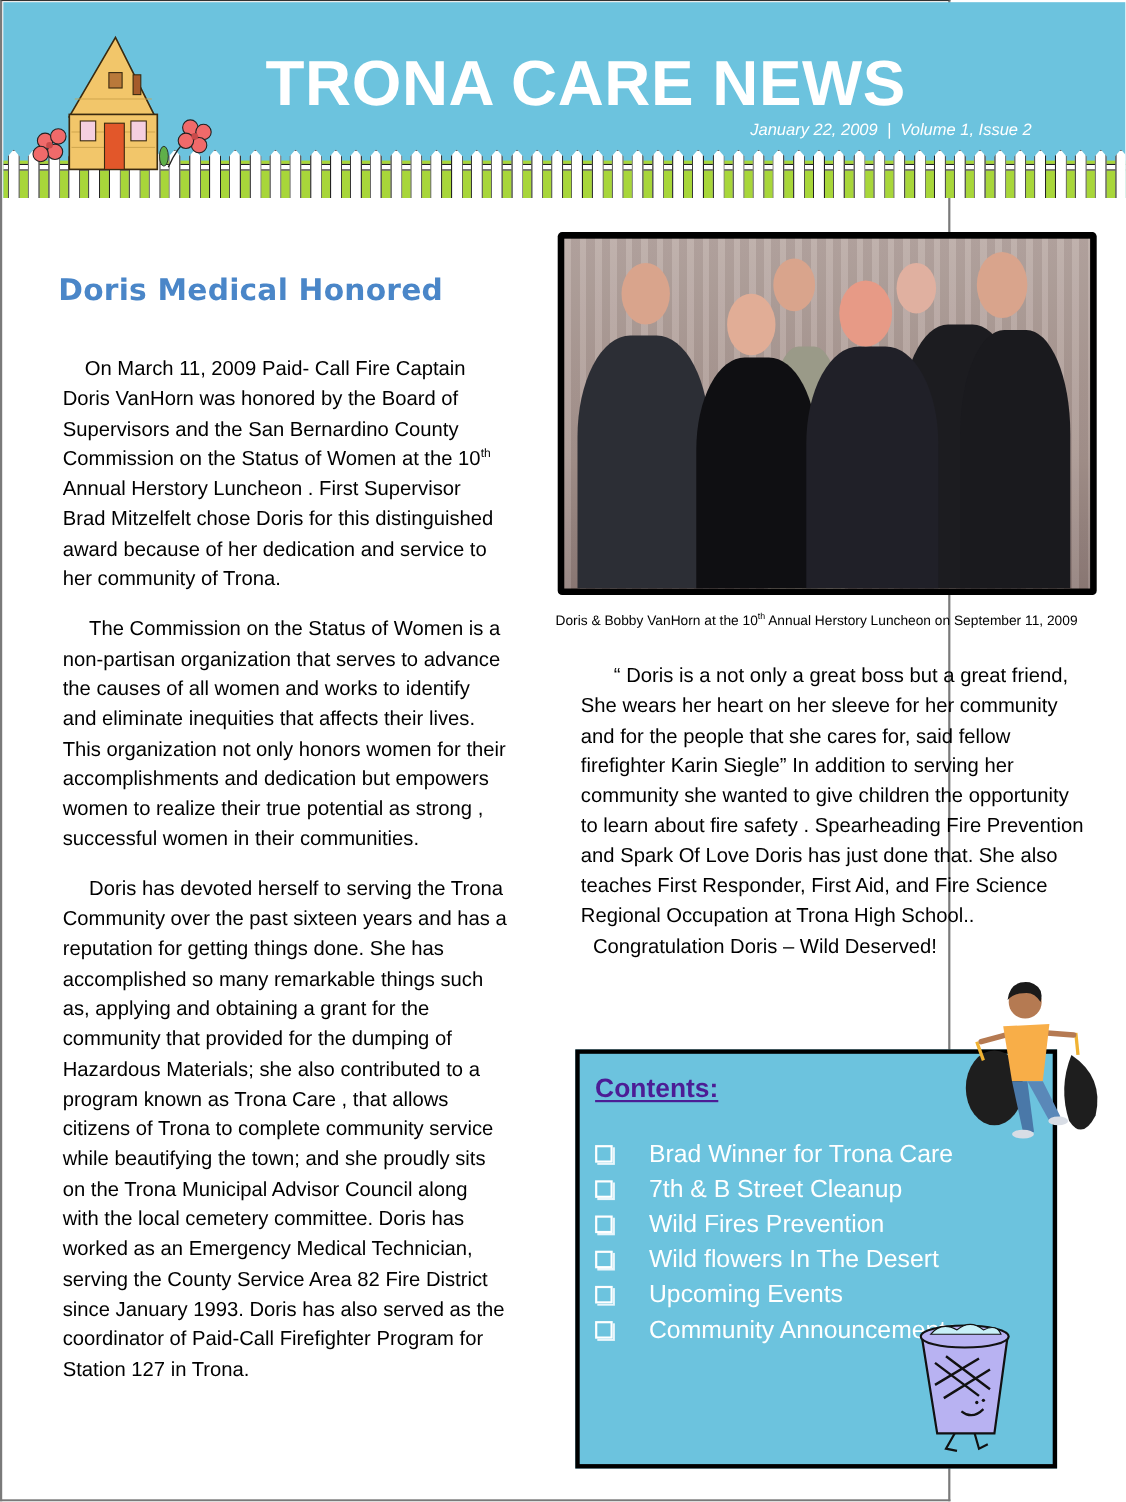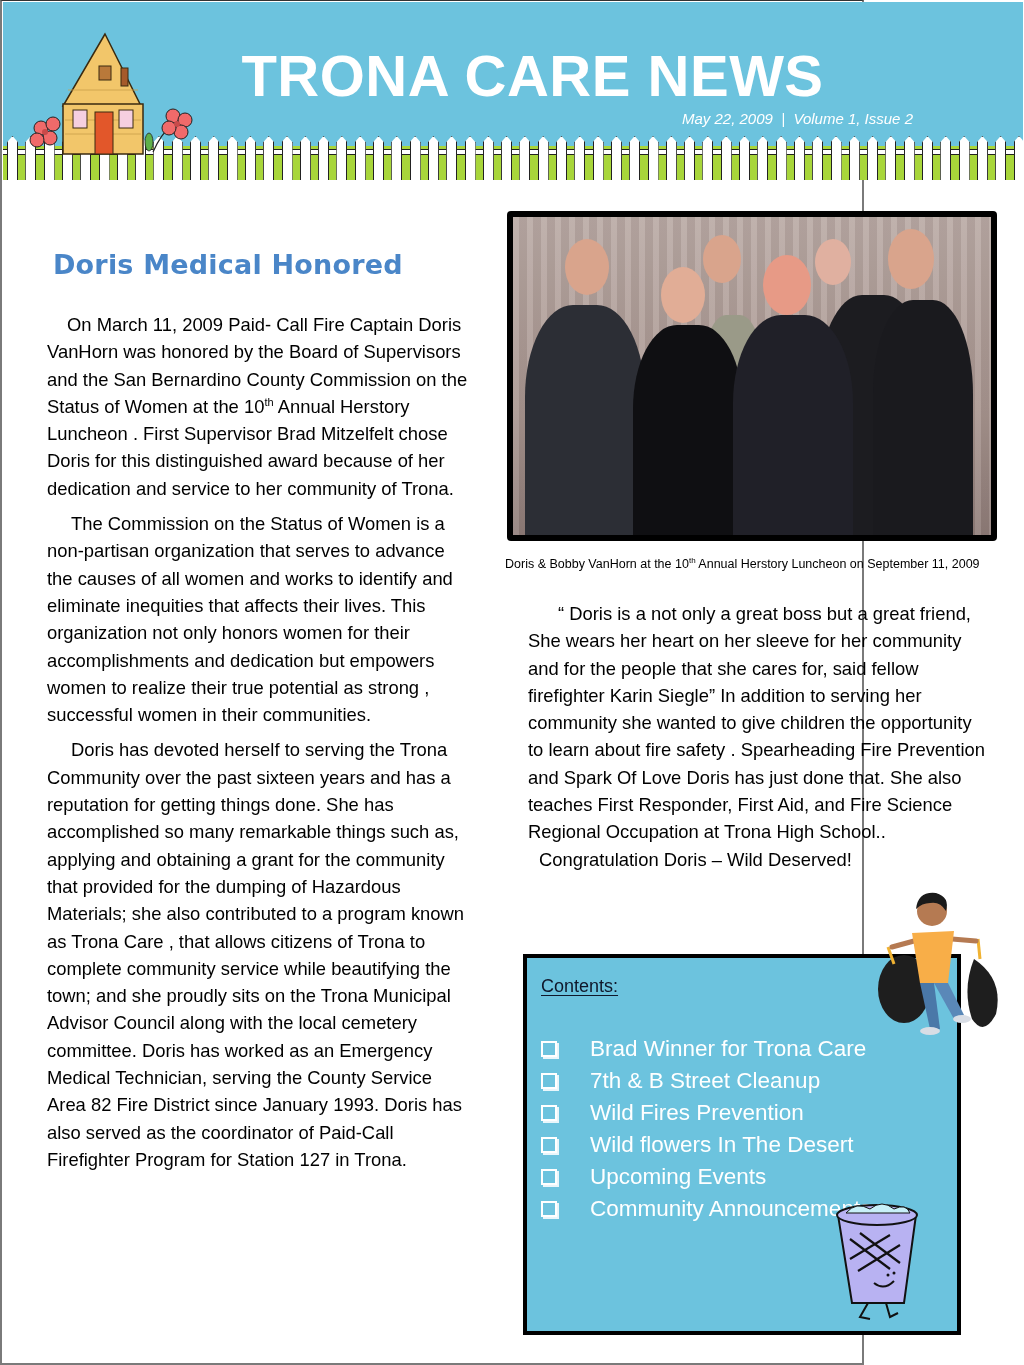--- a/index.html
+++ b/index.html
@@ -45,21 +45,21 @@
   
   .article-title {
     position: absolute; left: 51px; top: 248px;
     font-family: "DejaVu Sans", sans-serif; font-weight: bold;
     font-size: 27px; color: #4a86c8; letter-spacing: 0.2px;
   }
   .article-body {
     position: absolute; left: 37px; top: 302px; width: 440px;
     font-size: 18.4px; line-height: 27.3px; color: #000;
   }
-  .article-body p { margin: 8px; }
+  .article-body p { margin: 18px; }
   .indent { display: inline-block; width: 22px; }
   sup { font-size: 11px; line-height: 0; vertical-align: super; }
 
   
   .photo-frame {
     position: absolute; left: 505px; top: 210px; width: 490px; height: 330px;
     background: #000; border-radius: 4px; padding: 6px;
   }
   .photo {
     width: 100%; height: 100%;
@@ -84,21 +84,21 @@
   .quote-body p { margin: 0; }
   .congrats { padding-left: 11px; }
 
   
   .contents-box {
     position: absolute; left: 521px; top: 953px; width: 438px; height: 381px;
     background: #6cc3de; border: 4px solid #000;
   }
   .contents-title {
     position: absolute; left: 14px; top: 18px;
-    font-weight: normal; font-size: 18px; color: #0f172a; text-decoration: underline;
+    font-weight: bold; font-size: 24px; color: #4c1d95; text-decoration: underline;
     text-underline-offset: 3px;
   }
   .contents-list { position: absolute; left: 14px; top: 75px; list-style: none; }
   .contents-list li {
     font-size: 22.5px; line-height: 32px; color: #ffffff; display: flex; align-items: center;
   }
   .checkbox {
     display: inline-block; width: 16px; height: 16px; border: 2.5px solid #fff;
     box-shadow: 2px 2px 0 #e9f6fb; margin-right: 33px; flex: none;
   }
@@ -199,21 +199,21 @@
         <ellipse cx="126" cy="112" rx="4" ry="9" fill="#5fb04a" stroke="#222" stroke-width="0.8"></ellipse>
         <circle cx="150" cy="86" r="7" fill="#f06a6a" stroke="#222" stroke-width="1"></circle>
         <circle cx="162" cy="90" r="7" fill="#f06a6a" stroke="#222" stroke-width="1"></circle>
         <circle cx="158" cy="102" r="7" fill="#f06a6a" stroke="#222" stroke-width="1"></circle>
         <circle cx="146" cy="98" r="7" fill="#f06a6a" stroke="#222" stroke-width="1"></circle>
         <circle cx="154" cy="94" r="3" fill="#c94a4a"></circle>
       </g>
     </svg>
 
     <div class="masthead-title">TRONA CARE NEWS</div>
-    <div class="masthead-sub">May 22, 2009  |  Volume 1, Issue 2</div>
+    <div class="masthead-sub">January 22, 2009  |  Volume 1, Issue 2</div>
   </header>
 
   <h1 class="article-title">Doris Medical Honored</h1>
   <div class="article-body">
     <p><span class="indent" style="width:20px"></span><span>On March 11, 2009  Paid- Call Fire Captain Doris VanHorn was honored by the Board of Supervisors and the San Bernardino County Commission on the Status of Women at the 10</span><sup>th</sup><span> Annual Herstory Luncheon . First Supervisor Brad Mitzelfelt chose Doris for this distinguished award because of her dedication and service to her community of Trona.</span></p>
     <p><span class="indent" style="width:24px"></span><span>The Commission on the Status of Women is a non-partisan organization that serves to advance the causes of all women and works to identify and eliminate inequities that affects their lives. This organization not only honors women for their accomplishments and dedication but empowers women to realize their true potential as strong , successful women in their communities.</span></p>
     <p><span class="indent" style="width:24px"></span><span>Doris has devoted herself to serving the Trona Community over the past sixteen years and has a reputation for getting things done. She has accomplished so many remarkable things such as, applying and obtaining a grant for the community that provided for the dumping of Hazardous Materials; she also contributed to a program known as Trona Care , that allows citizens of Trona to complete community service while beautifying the town; and she proudly sits on the Trona Municipal Advisor Council along with the local  cemetery committee. Doris has worked as an Emergency Medical Technician, serving the County Service Area 82 Fire District since January 1993.  Doris has also served as the coordinator of Paid-Call Firefighter Program for Station 127 in Trona.</span></p>
   </div>
 
   <figure class="photo-frame">

